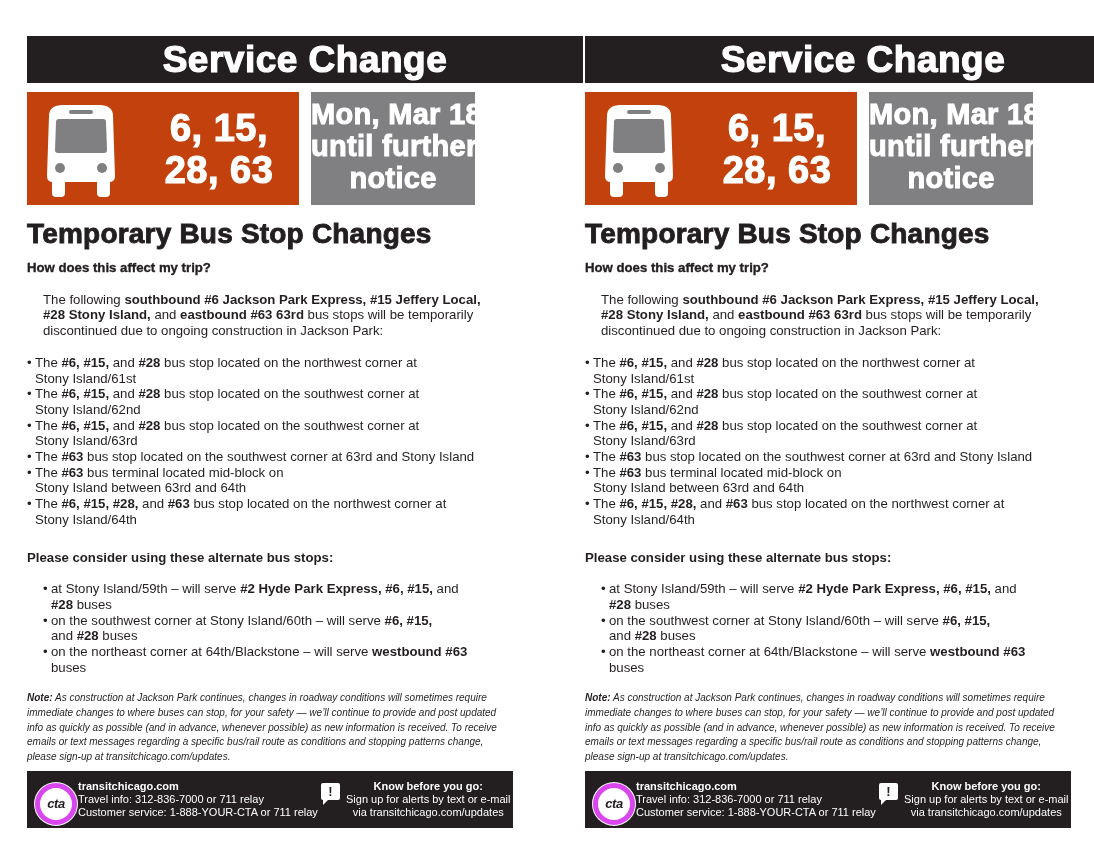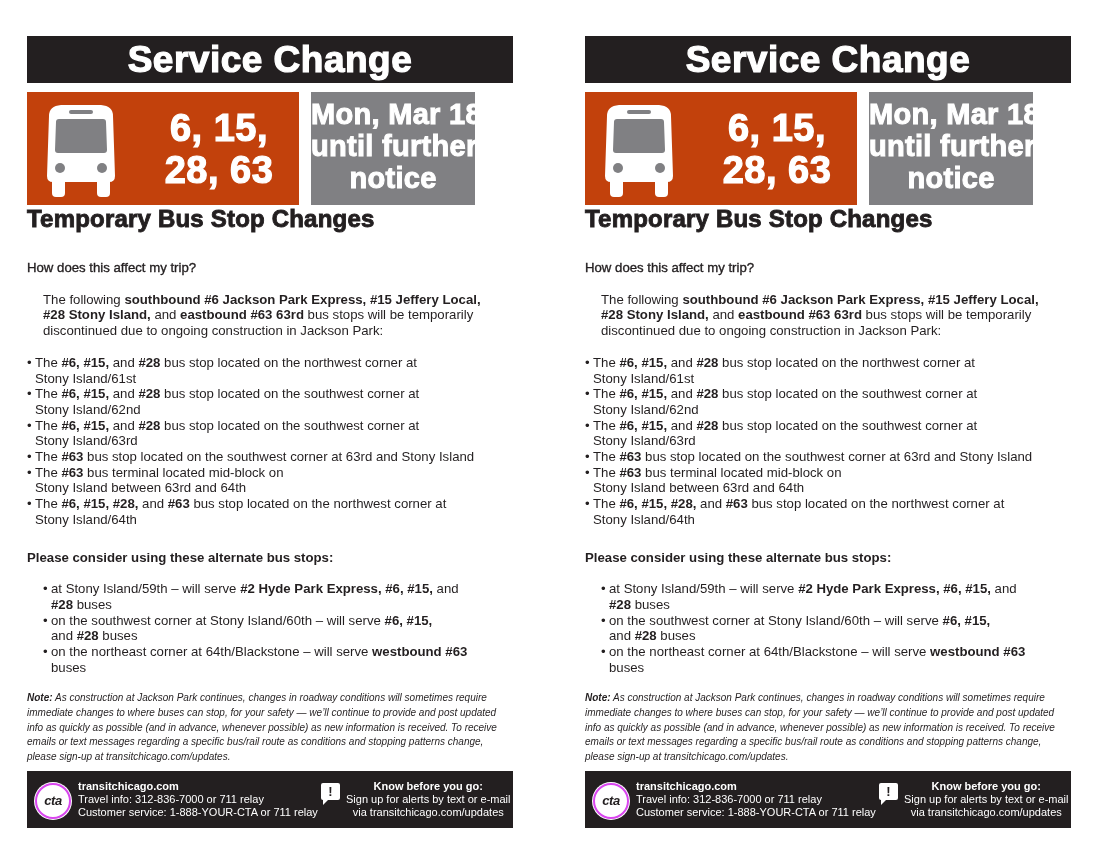--- a/index.html
+++ b/index.html
@@ -2,55 +2,55 @@
 <html><head>
 <meta charset="utf-8">
 <style>
   html, body { margin: 0; padding: 0; background: #ffffff; }
   body { width: 1094px; height: 856px; position: relative; overflow: hidden;
          font-family: "Liberation Sans", "DejaVu Sans", sans-serif; color: #231f20; }
   .panel { position: absolute; top: 36px; width: 486px; height: 792px; }
   .panel.left { left: 27px; }
   .panel.right { left: 585px; }
 
-  .title-bar { position: absolute; left: 0; top: 0; width: 486px; height: 47px; background: #231f20;
+  .title-bar { position: absolute; left: 0; top: 0; width: 556px; height: 47px; background: #231f20;
                color: #fff; text-align: center; font-weight: 900; font-size: 37px; line-height: 47px;
                letter-spacing: 0.5px; -webkit-text-stroke: 1.2px #fff; }
 
   .route-box { position: absolute; left: 0; top: 56px; width: 272px; height: 113px; background: #c2410c; }
   .date-box { position: absolute; left: 284px; top: 56px; width: 164px; height: 113px; background: #808083;
               color: #fff; text-align: center; font-weight: 900; font-size: 29px; line-height: 32px;
               padding-top: 6px; box-sizing: border-box; -webkit-text-stroke: 1px #fff; letter-spacing: 0.3px; }
   .date-box div { white-space: nowrap; }
 
   .bus-icon { position: absolute; left: 12px; top: 10px; width: 84px; height: 96px; }
   .route-numbers { position: absolute; left: 122px; top: 15px; width: 140px; color: #fff; text-align: center;
                    font-weight: 900; font-size: 38px; line-height: 42px; -webkit-text-stroke: 1.2px #fff; letter-spacing: 0.5px; }
 
-  .heading { position: absolute; left: 0; top: 166px; font-weight: 900; font-size: 24px; line-height: 34px;
+  .heading { position: absolute; left: 0; top: 181px; font-weight: 900; font-size: 28px; line-height: 34px;
              white-space: nowrap; -webkit-text-stroke: 0.9px #231f20; letter-spacing: 0.2px; }
 
   .body { position: absolute; left: 0; top: 224px; width: 486px; font-size: 13.2px; line-height: 15.7px; }
   .body b { font-weight: bold; }
-  .q { font-weight: 400; -webkit-text-stroke: 0.35px #231f20; }
+  .q { font-weight: 700; -webkit-text-stroke: 0.35px #231f20; }
   .para { margin: 16px; }
   ul.bullets { list-style: none; margin: 12px 0 0 0; padding: 0; }
   ul.bullets li { position: relative; padding-left: 8px; }
   ul.bullets li::before { content: "•"; position: absolute; left: 0; top: 0; }
   .alt-heading { margin-top: 22px; font-weight: bold; }
   ul.alts { list-style: none; margin: 16px; padding: 0; }
   ul.alts li { position: relative; padding-left: 8px; }
   ul.alts li::before { content: "•"; position: absolute; left: 0; top: 0; }
   .note { margin-top: 12px; font-style: italic; font-size: 10px; line-height: 14.6px; }
   .note b { font-style: italic; }
 
   .footer { position: absolute; left: 0; top: 735px; width: 486px; height: 57px; background: #231f20; color: #fff;
             font-size: 11px; line-height: 13px; }
   .cta-logo { position: absolute; left: 8px; top: 12px; width: 32px; height: 32px; border-radius: 50%;
-              background: #fff; border: 2px solid #d946ef; box-shadow: 0 0 0 1px #fff;
+              background: #fff; border: 5px solid #d946ef; box-shadow: 0 0 0 1px #fff;
               color: #231f20; text-align: center; line-height: 32px; font-weight: 900; font-style: italic; font-size: 13px; letter-spacing: -0.5px; }
   .footer-left { position: absolute; left: 51px; top: 9px; white-space: nowrap; }
   .footer-left .site { font-weight: bold; }
   .alert-icon { position: absolute; left: 294px; top: 12px; width: 19px; height: 17px; background: #fff; border-radius: 2px;
                 color: #231f20; text-align: center; font-weight: bold; font-size: 13px; line-height: 17px; }
   .alert-icon::after { content: ""; position: absolute; left: 2px; bottom: -5px; width: 0; height: 0;
                        border-left: 0 solid transparent; border-right: 6px solid transparent; border-top: 6px solid #fff; }
   .footer-right { position: absolute; left: 319px; top: 9px; white-space: nowrap; text-align: center; }
   .footer-right .kb { font-weight: bold; }
 </style>

